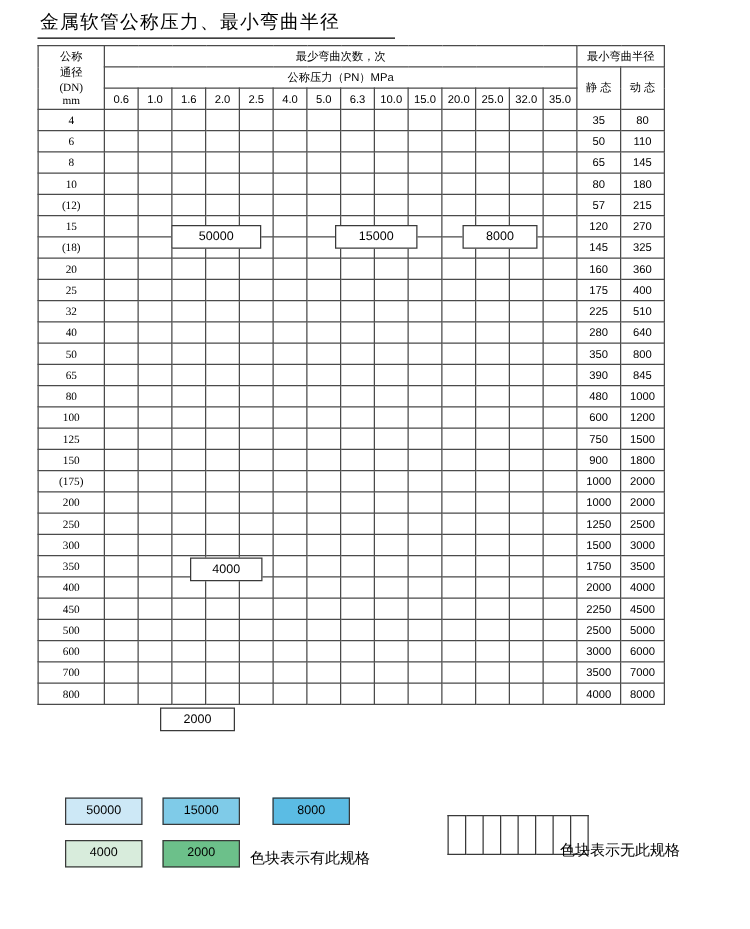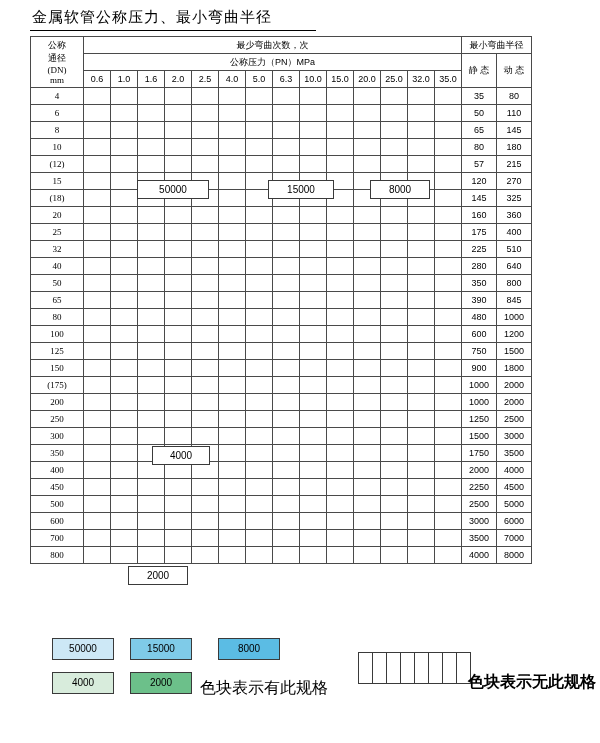--- a/index.html
+++ b/index.html
@@ -56,21 +56,21 @@
     height:17px;
     background:#fff;
   }
   .legend-box{
     position:absolute;
     border:1px solid #3a3a3a;
     width:60px;height:20px;
     font-size:10px;text-align:center;line-height:20px;
   }
   .legend-text{
-    position:absolute;font-size:16px;
+    position:absolute;font-size:12px;
   }
   table.legend-grid{
     position:absolute;
     border-collapse:collapse;
     table-layout:fixed;
   }
   table.legend-grid td{
     border:1px solid #3a3a3a;
     width:11px;height:28px;
     background:#fff;
@@ -668,20 +668,20 @@
           <td></td>
           <td></td>
           <td></td>
           <td></td>
           <td></td>
           <td></td>
           <td></td>
     </tr>
   </tbody>
     </table>
-  <div class="legend-text" style="left:468px;top:672px;font-weight:bold;">色块表示无此规格</div>
+  <div class="legend-text" style="left:448px;top:672px;">色块表示无此规格</div>
   <div class="legend-text" style="left:200px;top:678px;">色块表示有此规格</div>
 <div class="legend-box" style="left: 52px; top: 638px; background: rgb(205, 232, 246);">50000</div>
     <div class="legend-box" style="left: 130px; top: 638px; background: rgb(127, 203, 232);">15000</div>
     <div class="legend-box" style="left: 218px; top: 638px; background: rgb(91, 188, 228);">8000</div>
     <div class="legend-box" style="left: 52px; top: 672px; background: rgb(216, 236, 220);">4000</div>
     <div class="legend-box" style="left: 130px; top: 672px; background: rgb(108, 192, 138);">2000</div>
   </div>
 
 </body></html>

